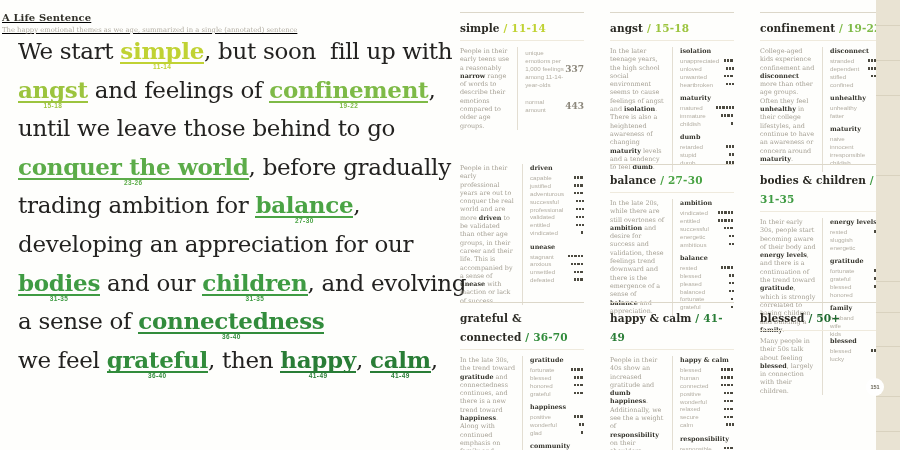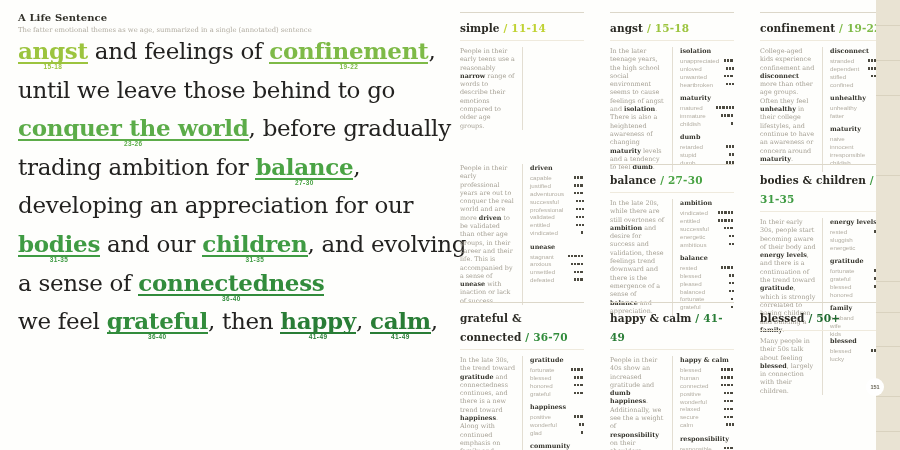--- a/index.html
+++ b/index.html
@@ -1,19 +1,19 @@
 <!DOCTYPE html>
 <html><head>
 <meta charset="utf-8">
 <style>
   html,body{margin:0;padding:0;background:#ffffff;}
   .canvas{position:relative;width:900px;height:450px;background:#fefefc;overflow:hidden;
           font-family:"DejaVu Serif", serif;}
   
-  .intro{position:absolute;left:18px;top:12px;width:430px;}
+  .intro{position:absolute;left:2px;top:12px;width:430px;text-decoration:underline;}
   .title{font-size:10px;font-weight:bold;color:#33322b;letter-spacing:.1px;}
   .subtitle{font-size:6.8px;color:#b0aba0;margin-top:3px;}
   
   #sentence{position:absolute;left:18px;top:38px;width:445px;}
   .line{height:38.6px;white-space:pre;font-size:23px;letter-spacing:-.3px;color:#232220;}
   .line .plain{font-weight:500;}
   .hl{position:relative;display:inline-block;font-weight:bold;border-bottom:2.5px solid;padding-bottom:0px;line-height:1;}
   .age{position:absolute;top:100%;left:50%;transform:translateX(-50%);margin-top:2px;
        font-family:"Liberation Sans", sans-serif;font-size:6.5px;font-weight:bold;letter-spacing:.4px;white-space:nowrap;}
   
@@ -42,39 +42,52 @@
   .page-number{position:absolute;left:-10px;top:378px;width:18px;height:18px;border-radius:50%;
                background:#ffffff;display:flex;align-items:center;justify-content:center;
                font-family:"Liberation Sans", sans-serif;font-size:5.5px;font-weight:bold;color:#6b6759;}
 </style>
 </head>
 <body>
 
 <div class="canvas">
   <div class="intro">
     <div class="title">A Life Sentence</div>
-    <div class="subtitle">The fatter emotional themes as we age, summarized in a single (annotated) sentence</div>
+    <div class="subtitle">The happy emotional themes as we age, summarized in a single (annotated) sentence</div>
   </div>
 
   <div id="sentence">
+      <div class="line"><span class="plain">We start </span><span class="hl" style="color: rgb(192, 210, 51); border-bottom-color: rgb(192, 210, 51);">simple<span class="age" style="color: rgb(192, 210, 51);">11-14</span></span><span class="plain">, but soon  fill up with</span></div>
       <div class="line"><span class="hl" style="color: rgb(156, 196, 62); border-bottom-color: rgb(156, 196, 62);">angst<span class="age" style="color: rgb(156, 196, 62);">15-18</span></span><span class="plain"> and feelings of </span><span class="hl" style="color: rgb(126, 186, 71); border-bottom-color: rgb(126, 186, 71);">confinement<span class="age" style="color: rgb(126, 186, 71);">19-22</span></span><span class="plain">,</span></div>
       <div class="line"><span class="plain">until we leave those behind to go</span></div>
       <div class="line"><span class="hl" style="color: rgb(92, 172, 73); border-bottom-color: rgb(92, 172, 73);">conquer the world<span class="age" style="color: rgb(92, 172, 73);">23-26</span></span><span class="plain">, before gradually</span></div>
       <div class="line"><span class="plain">trading ambition for </span><span class="hl" style="color: rgb(74, 163, 68); border-bottom-color: rgb(74, 163, 68);">balance<span class="age" style="color: rgb(74, 163, 68);">27-30</span></span><span class="plain">,</span></div>
       <div class="line"><span class="plain">developing an appreciation for our</span></div>
       <div class="line"><span class="hl" style="color: rgb(63, 155, 67); border-bottom-color: rgb(63, 155, 67);">bodies<span class="age" style="color: rgb(63, 155, 67);">31-35</span></span><span class="plain"> and our </span><span class="hl" style="color: rgb(63, 155, 67); border-bottom-color: rgb(63, 155, 67);">children<span class="age" style="color: rgb(63, 155, 67);">31-35</span></span><span class="plain">, and evolving</span></div>
       <div class="line"><span class="plain">a sense of </span><span class="hl" style="color: rgb(50, 140, 60); border-bottom-color: rgb(50, 140, 60);">connectedness<span class="age" style="color: rgb(50, 140, 60);">36-40</span></span></div>
       <div class="line"><span class="plain">we feel </span><span class="hl" style="color: rgb(50, 140, 60); border-bottom-color: rgb(50, 140, 60);">grateful<span class="age" style="color: rgb(50, 140, 60);">36-40</span></span><span class="plain">, then </span><span class="hl" style="color: rgb(41, 125, 54); border-bottom-color: rgb(41, 125, 54);">happy<span class="age" style="color: rgb(41, 125, 54);">41-49</span></span><span class="plain">, </span><span class="hl" style="color: rgb(41, 125, 54); border-bottom-color: rgb(41, 125, 54);">calm<span class="age" style="color: rgb(41, 125, 54);">41-49</span></span><span class="plain">,</span></div>
     </div>
 
   <div id="panels">
       <div class="panel">
         <div class="panel-head"><span class="pname">simple</span><span class="prange" style="color: rgb(192, 210, 51); text-align: right;"> / 11-14</span></div>
         <div class="panel-content">
           <div class="pbody">People in their early teens use a reasonably <b>narrow</b> range of words to describe their emotions compared to older age groups.</div>
+          <div class="plist">
+            <div class="stats">
+              <div class="stat-row">
+                <span class="stat-label">unique emotions per 1,000 feelings among 11-14-year-olds</span>
+                <span class="stat-value">337</span>
+              </div>
+              <div class="stat-row">
+                <span class="stat-label">normal amount</span>
+                <span class="stat-value">443</span>
+              </div>
+            </div>
+          </div>
         </div>
       </div>
       <div class="panel">
         <div class="panel-head"><span class="pname">angst</span><span class="prange" style="color: rgb(156, 196, 62);"> / 15-18</span></div>
         <div class="panel-content">
           <div class="pbody">In the later teenage years, the high school social environment seems to cause feelings of angst and <b>isolation</b>. There is also a heightened awareness of changing <b>maturity</b> levels and a tendency to feel <b>dumb</b>.</div>
           <div class="plist">
             <div class="wgroup">
               <div class="wgroup-title">isolation</div>
               <div class="wrow">

